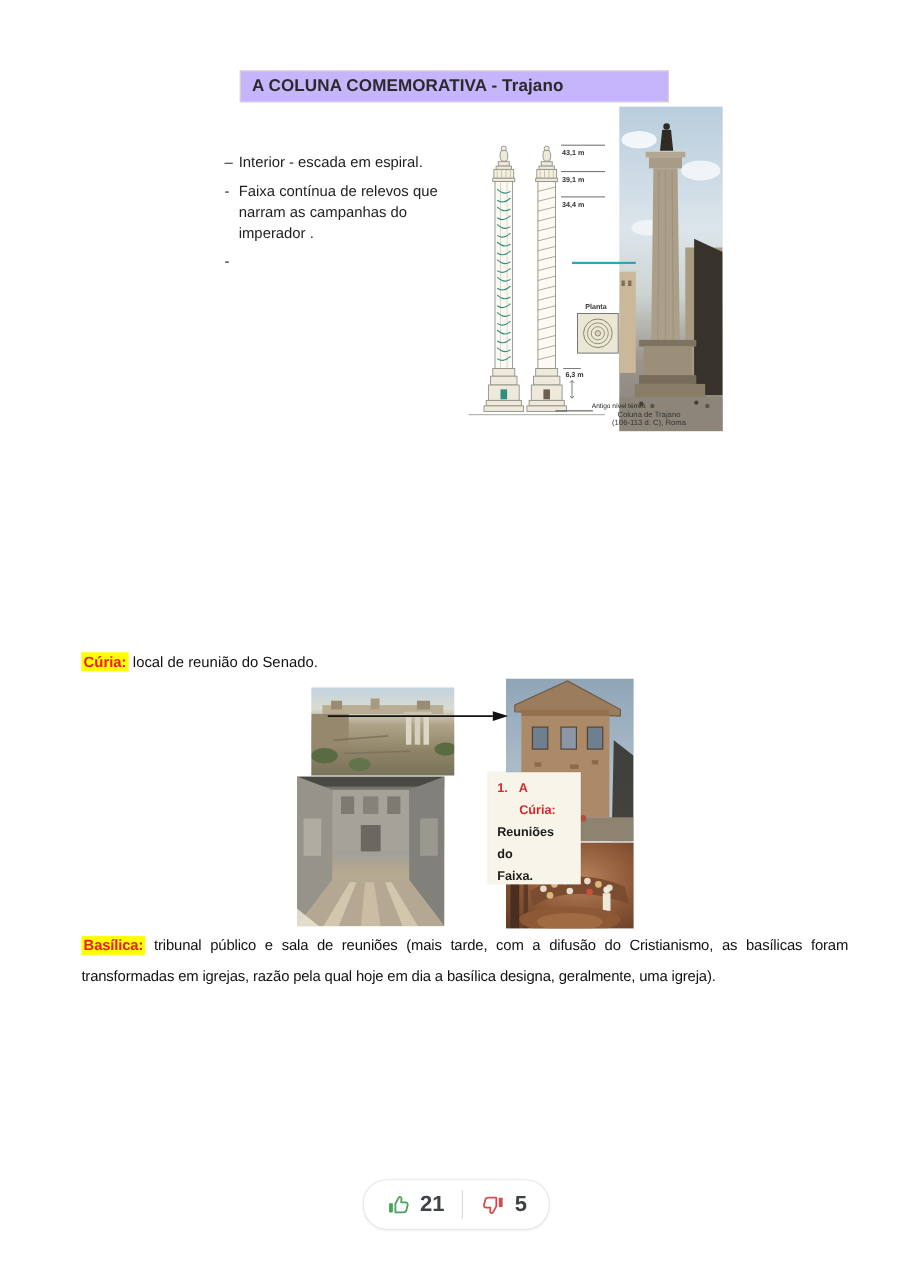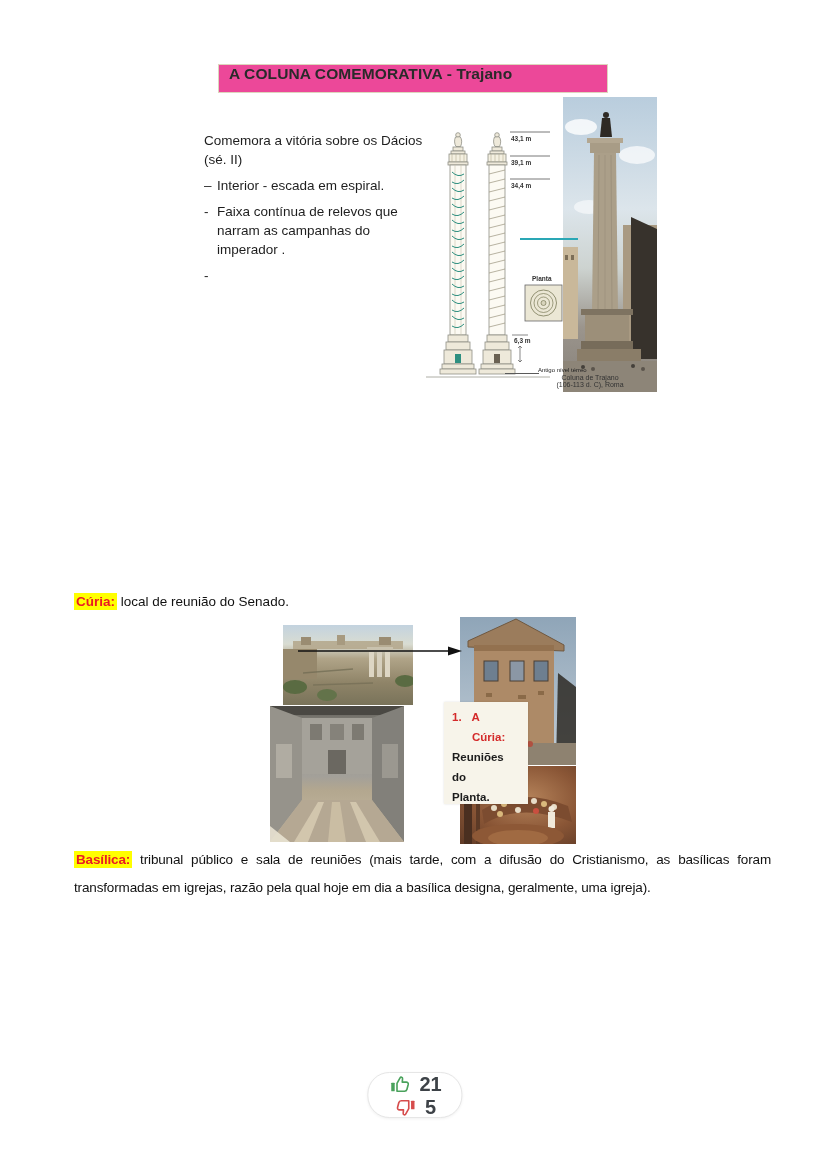--- a/index.html
+++ b/index.html
@@ -1,22 +1,22 @@
 <!DOCTYPE html>
 <html><head>
 <meta charset="utf-8">
 <style>
   html,body{margin:0;padding:0;background:#ffffff;}
   .page{position:relative;width:828px;height:1171px;background:#ffffff;overflow:hidden;
         font-family:"Liberation Sans",sans-serif;color:#1c1c1c;}
 
   
   .title-box{position:absolute;left:218px;top:64px;width:390px;height:29px;
-             background:#ec4899;border:1px solid #ddd5bd;box-sizing:border-box;
-             display:flex;align-items:flex-start;padding-left:10px;
+             background:#c4b5fd;border:1px solid #ddd5bd;box-sizing:border-box;
+             display:flex;align-items:center;padding-left:10px;
              font-size:15.5px;font-weight:bold;color:#2a2a2a;letter-spacing:.1px;}
   .bullets{position:absolute;left:204px;top:131px;width:228px;
            font-size:13.5px;line-height:19px;color:#1e1e1e;}
   .bullet{position:relative;padding-left:13px;margin-top:7px;}
   .bullet .mk{position:absolute;left:0;top:0;}
   .b-first{padding-left:0;margin-top:0;}
 
   .diagram{position:absolute;left:422px;top:88px;width:145px;height:310px;}
   .scale-line{position:absolute;left:520px;top:238px;width:58px;height:2px;background:#2aa7b5;z-index:5;}
   .photo{position:absolute;left:563px;top:97px;width:94px;height:295px;
@@ -55,42 +55,39 @@
   .label-box .ind{padding-left:20px;}
   .label-box .num{margin-right:10px;}
 
   .basilica-para{position:absolute;left:74px;top:846px;width:697px;margin:0;
                  font-size:13.5px;line-height:28px;letter-spacing:-.15px;color:#111;text-align:justify;}
 
   
   .vote-pill{position:absolute;left:415px;top:1072px;transform:translateX(-50%);
              height:44px;display:inline-flex;align-items:center;padding:0 20px;
              background:#fff;border:1px solid #e6e6e6;border-radius:22px;
-             box-shadow:0 1px 3px rgba(0,0,0,.06);flex-direction:column;}
+             box-shadow:0 1px 3px rgba(0,0,0,.06);}
   .vote-btn{display:inline-flex;align-items:center;gap:8px;background:none;border:none;
             padding:0;cursor:pointer;font-family:"Liberation Sans",sans-serif;}
   .vote-count{font-size:20px;font-weight:bold;color:#3d4247;}
   .vote-divider{width:1px;height:26px;background:#d8dadc;margin:0 16px;}
   .up{color:#4aa25c;} .down{color:#d64c4c;}
 
   text{font-family:"Liberation Sans",sans-serif;}
 </style>
 </head>
 <body>
 
 <div class="page">
 
   <div class="title-box">
     <span>A COLUNA COMEMORATIVA - Trajano</span>
   </div>
 
   <div class="bullets">
-    <div class="bullet b-first">
-      <span>Comemora a vitória sobre os Dácios (sé. II)</span>
-    </div>
     <div class="bullet">
       <span class="mk">–</span>
       <span>Interior - escada em espiral.</span>
     </div>
     <div class="bullet">
       <span class="mk">-</span>
       <span>Faixa contínua de relevos que narram as campanhas do imperador .</span>
     </div>
     <div class="bullet">
       <span class="mk">-</span>
@@ -287,21 +284,21 @@
       <circle cx="70" cy="127" r="3" fill="#b05040"></circle>
       <circle cx="26" cy="128" r="3" fill="#768a5a"></circle>
     </svg>
   </div>
 
   <div class="label-box">
     <div><span class="red num">1.</span><span class="red">A</span></div>
     <div class="ind red">Cúria:</div>
     <div>Reuniões</div>
     <div>do</div>
-    <div>Planta.</div>
+    <div>Faixa.</div>
   </div>
 
   <div class="ph interior">
     <svg width="134" height="136" viewBox="0 0 134 136">
       <rect x="0" y="0" width="134" height="9" fill="#4a4843"></rect>
       <rect x="32" y="12" width="70" height="56" fill="#a5a29a"></rect>
       <rect x="40" y="18" width="12" height="16" fill="#7d7a72"></rect>
       <rect x="60" y="18" width="14" height="16" fill="#85827a"></rect>
       <rect x="82" y="18" width="12" height="16" fill="#7d7a72"></rect>
       <rect x="58" y="44" width="18" height="24" fill="#6b6861"></rect>

